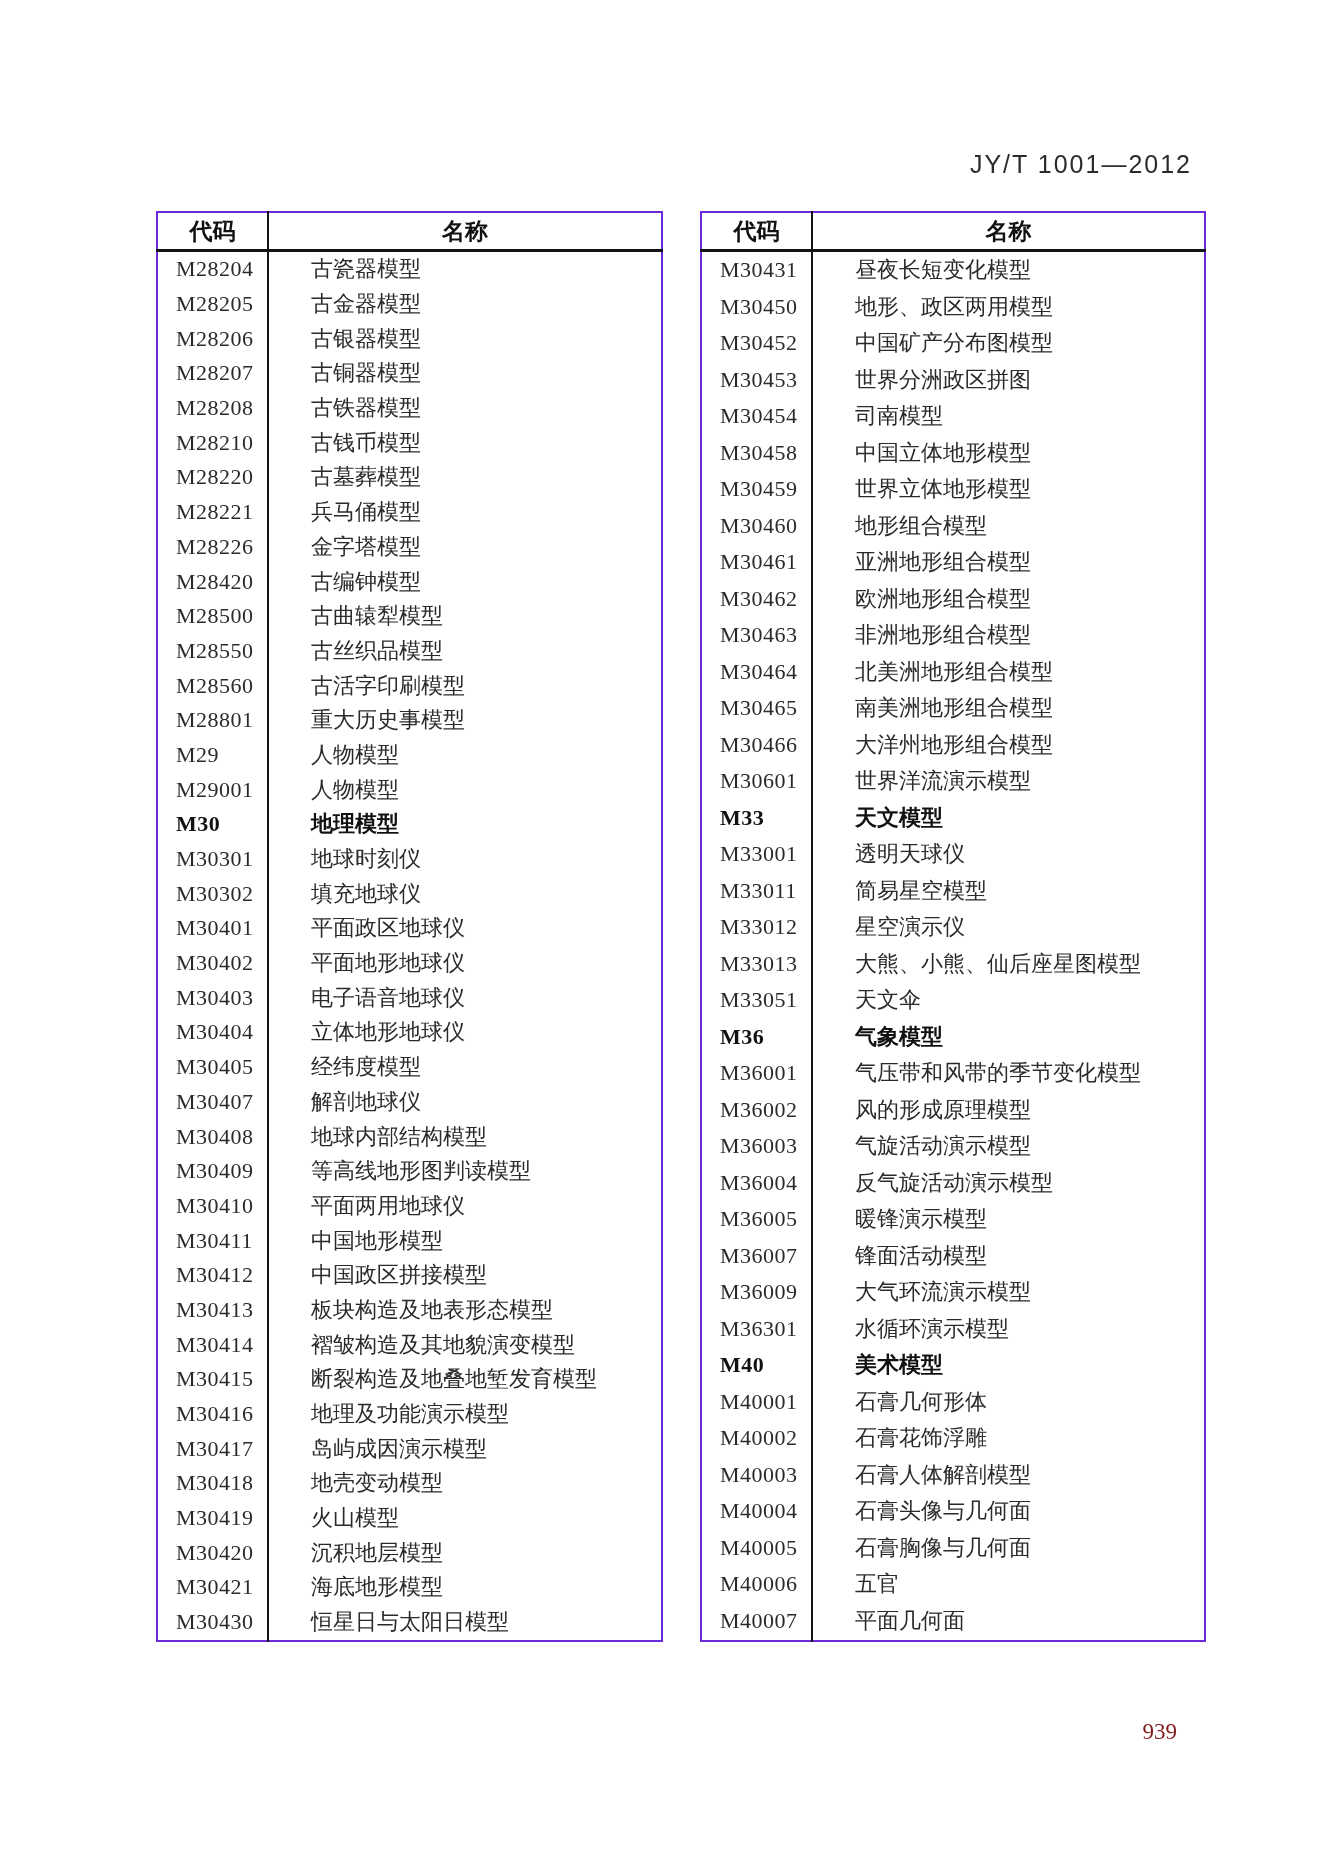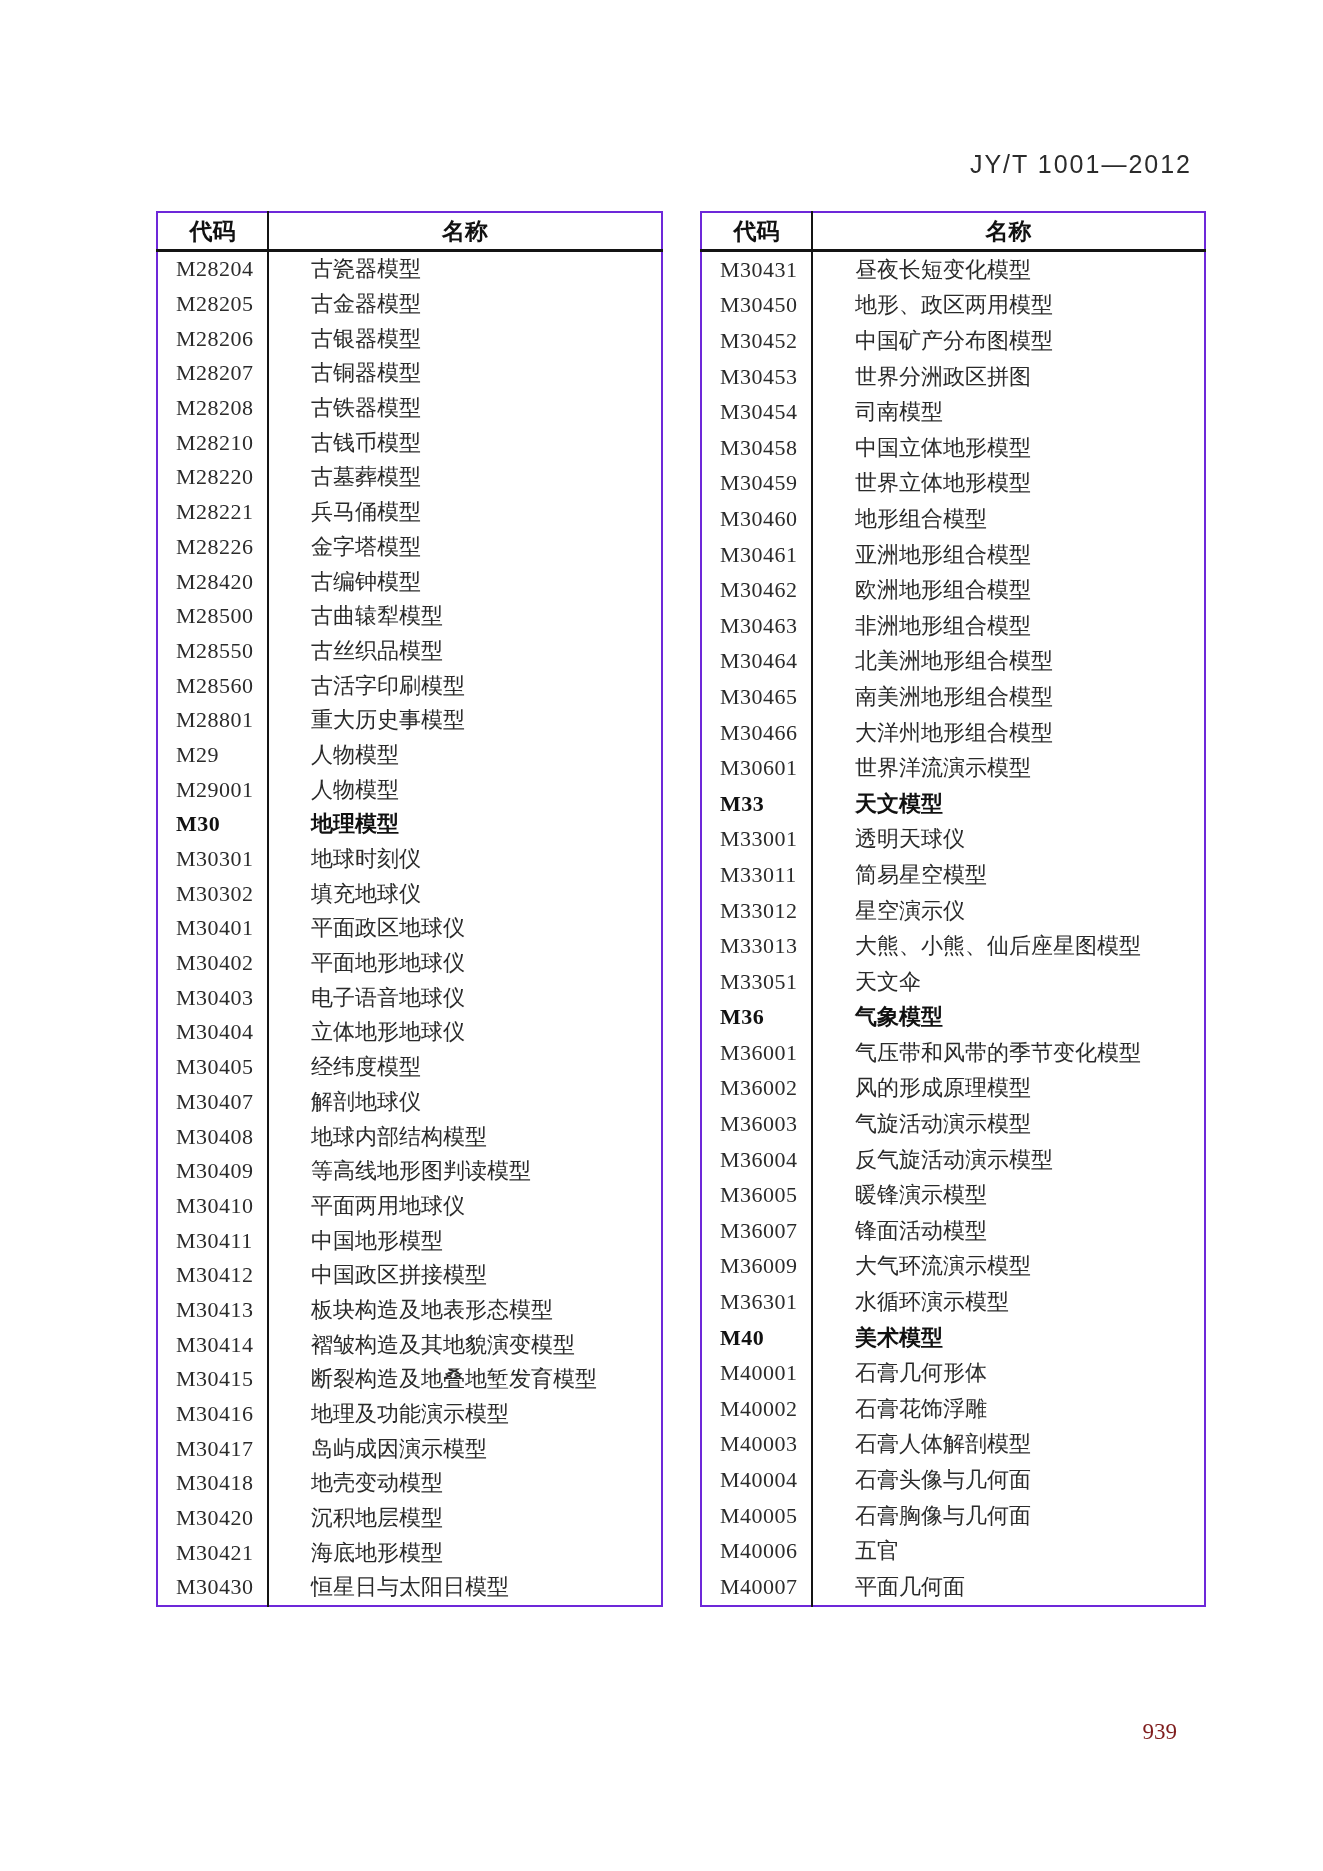--- a/index.html
+++ b/index.html
@@ -237,20 +237,24 @@
         </tr>
         <tr>
           <td class="code-cell">M30417</td>
           <td class="name-cell">岛屿成因演示模型</td>
         </tr>
         <tr>
           <td class="code-cell">M30418</td>
           <td class="name-cell">地壳变动模型</td>
         </tr>
         <tr>
+          <td class="code-cell">M30419</td>
+          <td class="name-cell">火山模型</td>
+        </tr>
+        <tr>
           <td class="code-cell">M30420</td>
           <td class="name-cell">沉积地层模型</td>
         </tr>
         <tr>
           <td class="code-cell">M30421</td>
           <td class="name-cell">海底地形模型</td>
         </tr>
         <tr>
           <td class="code-cell">M30430</td>
           <td class="name-cell">恒星日与太阳日模型</td>

